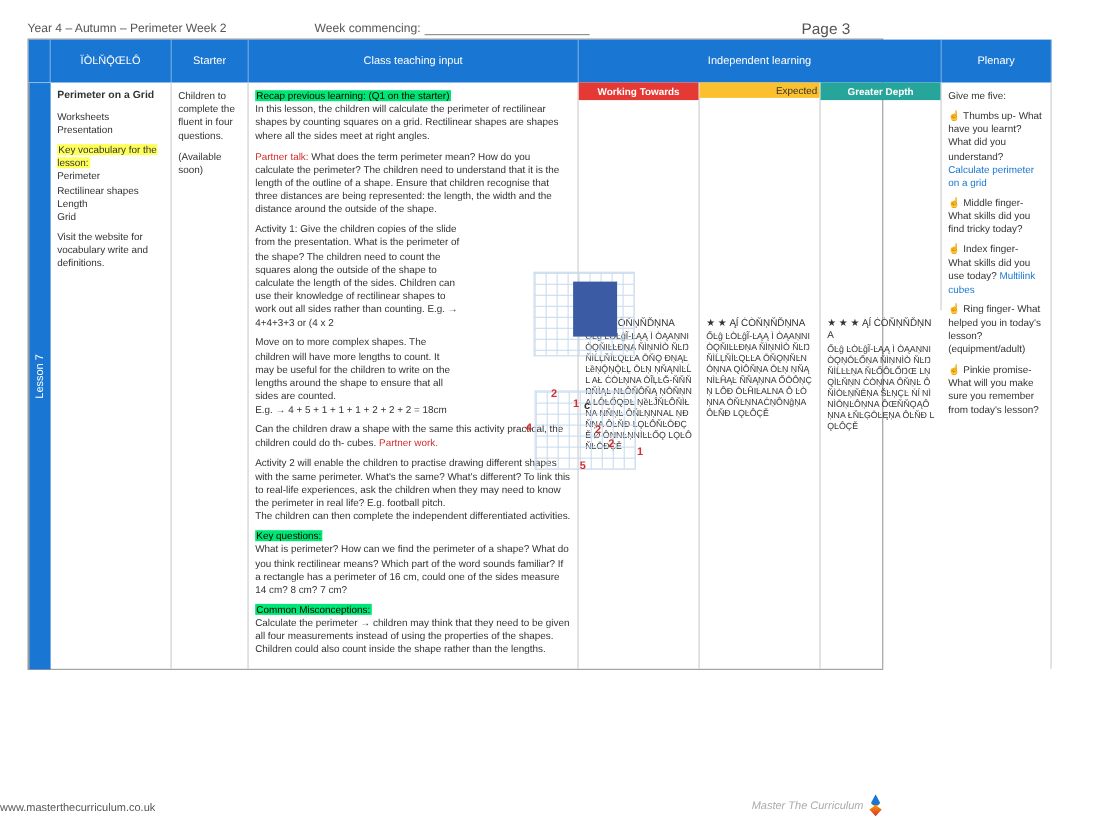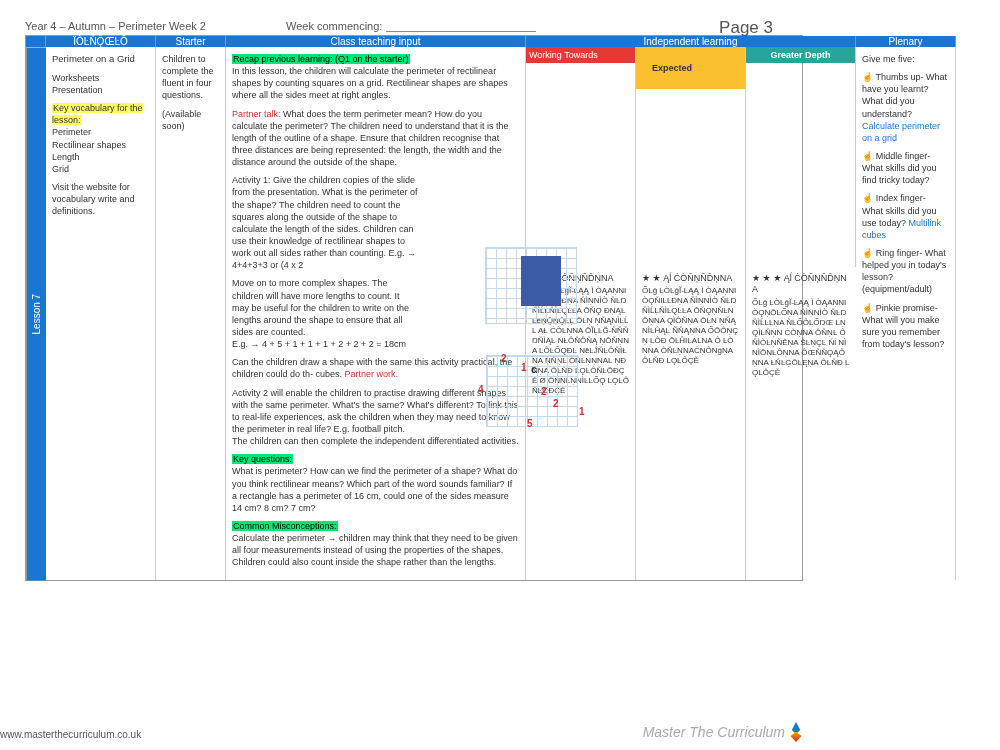--- a/index.html
+++ b/index.html
@@ -1,41 +1,41 @@
 <!DOCTYPE html>
 <html><head>
 <meta charset="utf-8">
 <style>
 body{margin:0;font-family:'Comic Sans MS','Segoe Script',cursive,sans-serif;background:#fff;font-size:9px;color:#333}
 .page{width:828px;height:750px;box-sizing:border-box;padding:20px 25px 15px 25px;position:relative}
 .topbar{display:flex;align-items:center;font-size:11px;color:#555;padding-bottom:3px}
 .topleft{flex:0 0 auto}
 .topwc{margin-left:80px}
 .wcline{display:inline-block;border-bottom:1px solid #888;width:150px;height:10px;margin-left:4px}
-.topright{position:absolute;right:55px;top:18px;font-size:17px;color:#555}
+.topright{position:absolute;right:55px;top:18px;font-size:14px;color:#555}
 .grid{display:grid;grid-template-columns:20px 110px 70px 300px 110px 110px 110px 100px;border:1px solid #999}
-.hcell{background:#1976d2;color:#fff;text-align:center;font-size:10px;padding:0 2px;border-right:1px solid rgba(255,255,255,.3)}
+.hcell{background:#1976d2;color:#fff;text-align:center;font-size:10px;padding:14px 2px;border-right:1px solid rgba(255,255,255,.3)}
 .hcell:last-child{border-right:none}
 .lesson-tab{display:flex;align-items:center;justify-content:center;background:#1976d2;color:#fff;font-size:10px;writing-mode:vertical-rl;transform:rotate(180deg);border-right:1px solid #999}
 .cell{border-right:1px solid #ccc;padding:6px 6px;font-size:9px;line-height:1.35;vertical-align:top;overflow:hidden}
 .cell:last-child{border-right:none}
-.sub-wt{background:#e53935;color:#fff;font-weight:normal;font-size:9px;padding:3px}
-.sub-ex{background:#fbc02d;color:#333;text-align:left;font-weight:bold;font-size:9px;padding:16px}
+.sub-wt{background:#e53935;color:#fff;text-align:center;font-weight:bold;font-size:9px;padding:3px}
+.sub-ex{background:#fbc02d;color:#333;text-align:right;font-weight:normal;font-size:9px;padding:2px}
 .sub-gd{background:#26a69a;color:#fff;text-align:center;font-weight:bold;font-size:9px;padding:3px}
-.title-strong{font-weight:normal;font-size:9.5px}
+.title-strong{font-weight:bold;font-size:9.5px}
 .hl-green{background:#00e676;color:#000;padding:0 1px}
 .hl-yellow{background:#ffff59;padding:0 1px}
 .red{color:#d32f2f}
 .blue-link{color:#1976d2}
 .idep{font-size:8px;line-height:1.25;word-break:break-all}
 .stars{font-size:9px;margin-bottom:2px}
 .plenary p{margin:0 0 6px 0}
 .col-lo p, .col-starter p, .col-teach p{margin:0 0 6px 0}
 .footer{position:absolute;bottom:10px;left:0;right:0;text-align:left;font-size:10px;color:#555}
-.brand{position:absolute;bottom:8px;right:25px;font-size:14px;color:#aaa;font-style:italic;display:flex;align-items:center;gap:4px}
+.brand{position:absolute;bottom:8px;right:25px;font-size:10px;color:#aaa;font-style:italic;display:flex;align-items:center;gap:4px}
 .flame{width:14px;height:20px;background:linear-gradient(to bottom,#1976d2 0%,#1976d2 50%,#ff9800 50%,#d32f2f 100%);clip-path:polygon(50% 0,80% 40%,60% 55%,90% 70%,50% 100%,10% 70%,40% 55%,20% 40%)}
 .shape1{position:absolute;left:485px;top:247px;width:90px;height:75px;background-image:linear-gradient(#c5d9ed 1px,transparent 1px),linear-gradient(90deg,#c5d9ed 1px,transparent 1px);background-size:10px 10px;border:1px solid #c5d9ed}
 .shape1 .rect{position:absolute;left:35px;top:8px;width:40px;height:50px;background:#3b5ba5}
 .shape2{position:absolute;left:486px;top:355px;width:90px;height:70px;background-image:linear-gradient(#c5d9ed 1px,transparent 1px),linear-gradient(90deg,#c5d9ed 1px,transparent 1px);background-size:10px 10px;border:1px solid #c5d9ed}
 .shape2 .lbl{position:absolute;font-size:10px;font-weight:bold;color:#d32f2f}
 .indep-col{display:flex;flex-direction:column}
 .col-teach{position:relative}
 </style>
 </head>
 <body>

